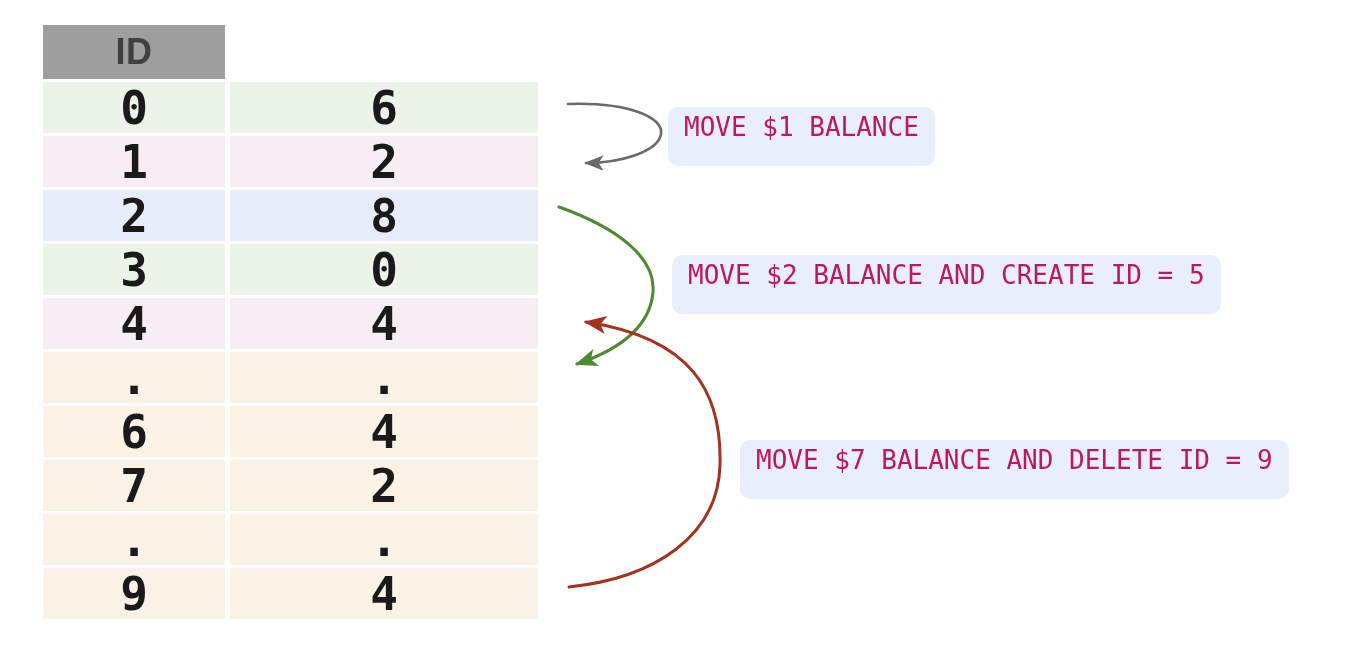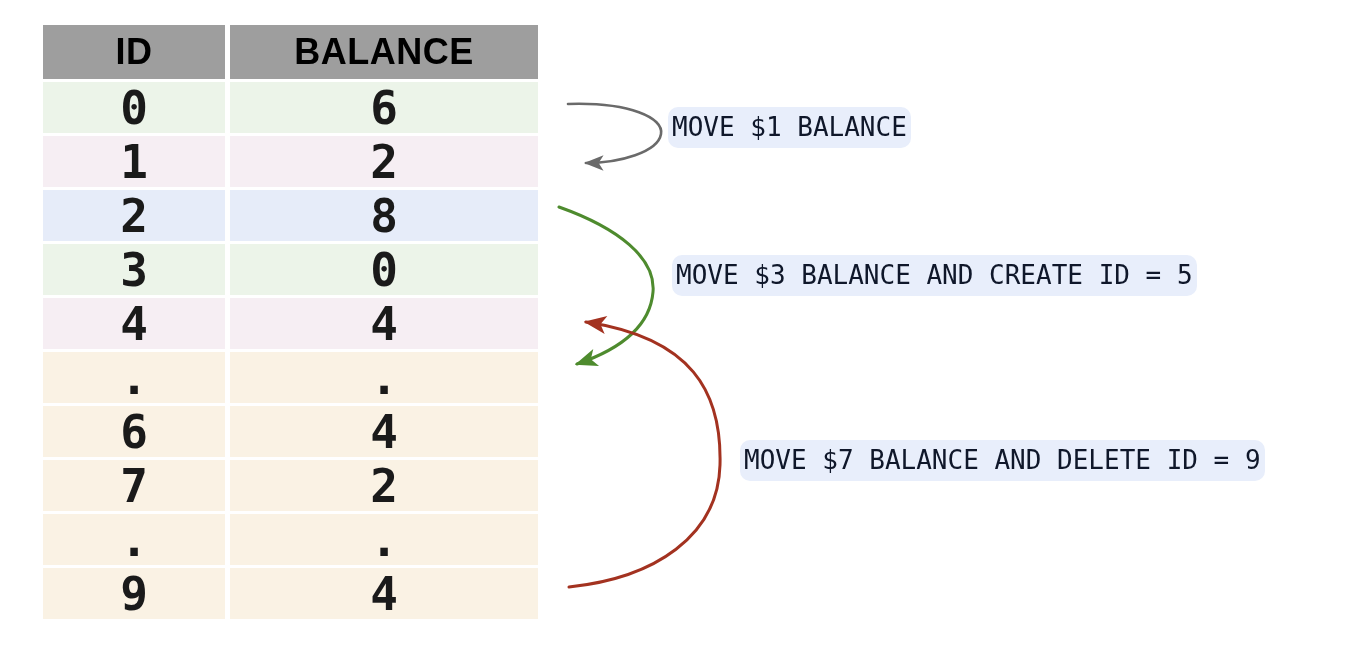--- a/index.html
+++ b/index.html
@@ -17,52 +17,51 @@
   .cell {
     width:182px; height:51px;
     display:flex; align-items:center; justify-content:center;
     font-family:"DejaVu Sans Mono", monospace;
     font-weight:bold; font-size:46px; color:#1a1a1a;
   }
   .cell.balance { width:308px; }
   .trow.header .cell {
     height:54px; background:#9e9e9e;
     font-family:"Liberation Sans", sans-serif;
-    font-size:36px; letter-spacing:0.5px; color:#000000;
+    font-size:36px; letter-spacing:0.5px; color:#404040;
   }
   .trow.green .cell { background:#ecf4e9; }
   .trow.pink  .cell { background:#f6eef3; }
   .trow.blue  .cell { background:#e6ecf9; }
   .trow.cream .cell { background:#faf2e4; }
 
   
   .pill {
-    position:absolute; height:41px; line-height:41px;
-    padding:0 4px; border-radius:10px;
-    background:#e8eefb; color:#0f172a;
+    position:absolute; height:59px; line-height:41px;
+    padding:0 16px; border-radius:10px;
+    background:#e8eefb; color:#be185d;
     font-family:"DejaVu Sans Mono", monospace;
     font-size:26px; white-space:nowrap;
   }
   .pill1 { left:668px; top:107px; }
   .pill2 { left:672px; top:255px; }
   .pill3 { left:740px; top:440px; }
 
   
   .overlay {
     position:absolute; left:0; top:0;
     pointer-events:none;
   }
 </style>
 </head>
 <body>
 
 <div class="ledger">
   <div class="trow header">
     <div class="cell">ID</div>
-    <div class="cell balance">BALANCE</div>
   </div>
 
   <div class="trow green">
     <div class="cell">0</div>
     <div class="cell balance">6</div>
   </div>
   <div class="trow pink">
     <div class="cell">1</div>
     <div class="cell balance">2</div>
   </div>
@@ -114,14 +113,14 @@
   </defs>
 
   <path d="M 568 104 C 630 102 664 118 661 134 C 658 152 620 163 586 163" fill="none" stroke-width="2.6" stroke-linecap="round" marker-end="url(#ah-gray)" stroke="#6a6a6a"></path>
 
   <path d="M 559 207 C 618 228 656 258 653 292 C 650 328 618 350 577 364" fill="none" stroke-width="3" stroke-linecap="round" marker-end="url(#ah-green)" stroke="#4e8b2e"></path>
 
   <path d="M 569 587 C 655 578 718 536 720 465 C 722 392 692 338 586 322" fill="none" stroke-width="3" stroke-linecap="round" marker-end="url(#ah-red)" stroke="#a33220"></path>
 </svg>
 
 <div class="pill pill1">MOVE $1 BALANCE</div>
-<div class="pill pill2">MOVE $3 BALANCE AND CREATE ID = 5</div>
+<div class="pill pill2">MOVE $2 BALANCE AND CREATE ID = 5</div>
 <div class="pill pill3">MOVE $7 BALANCE AND DELETE ID = 9</div>
 
 </body></html>

